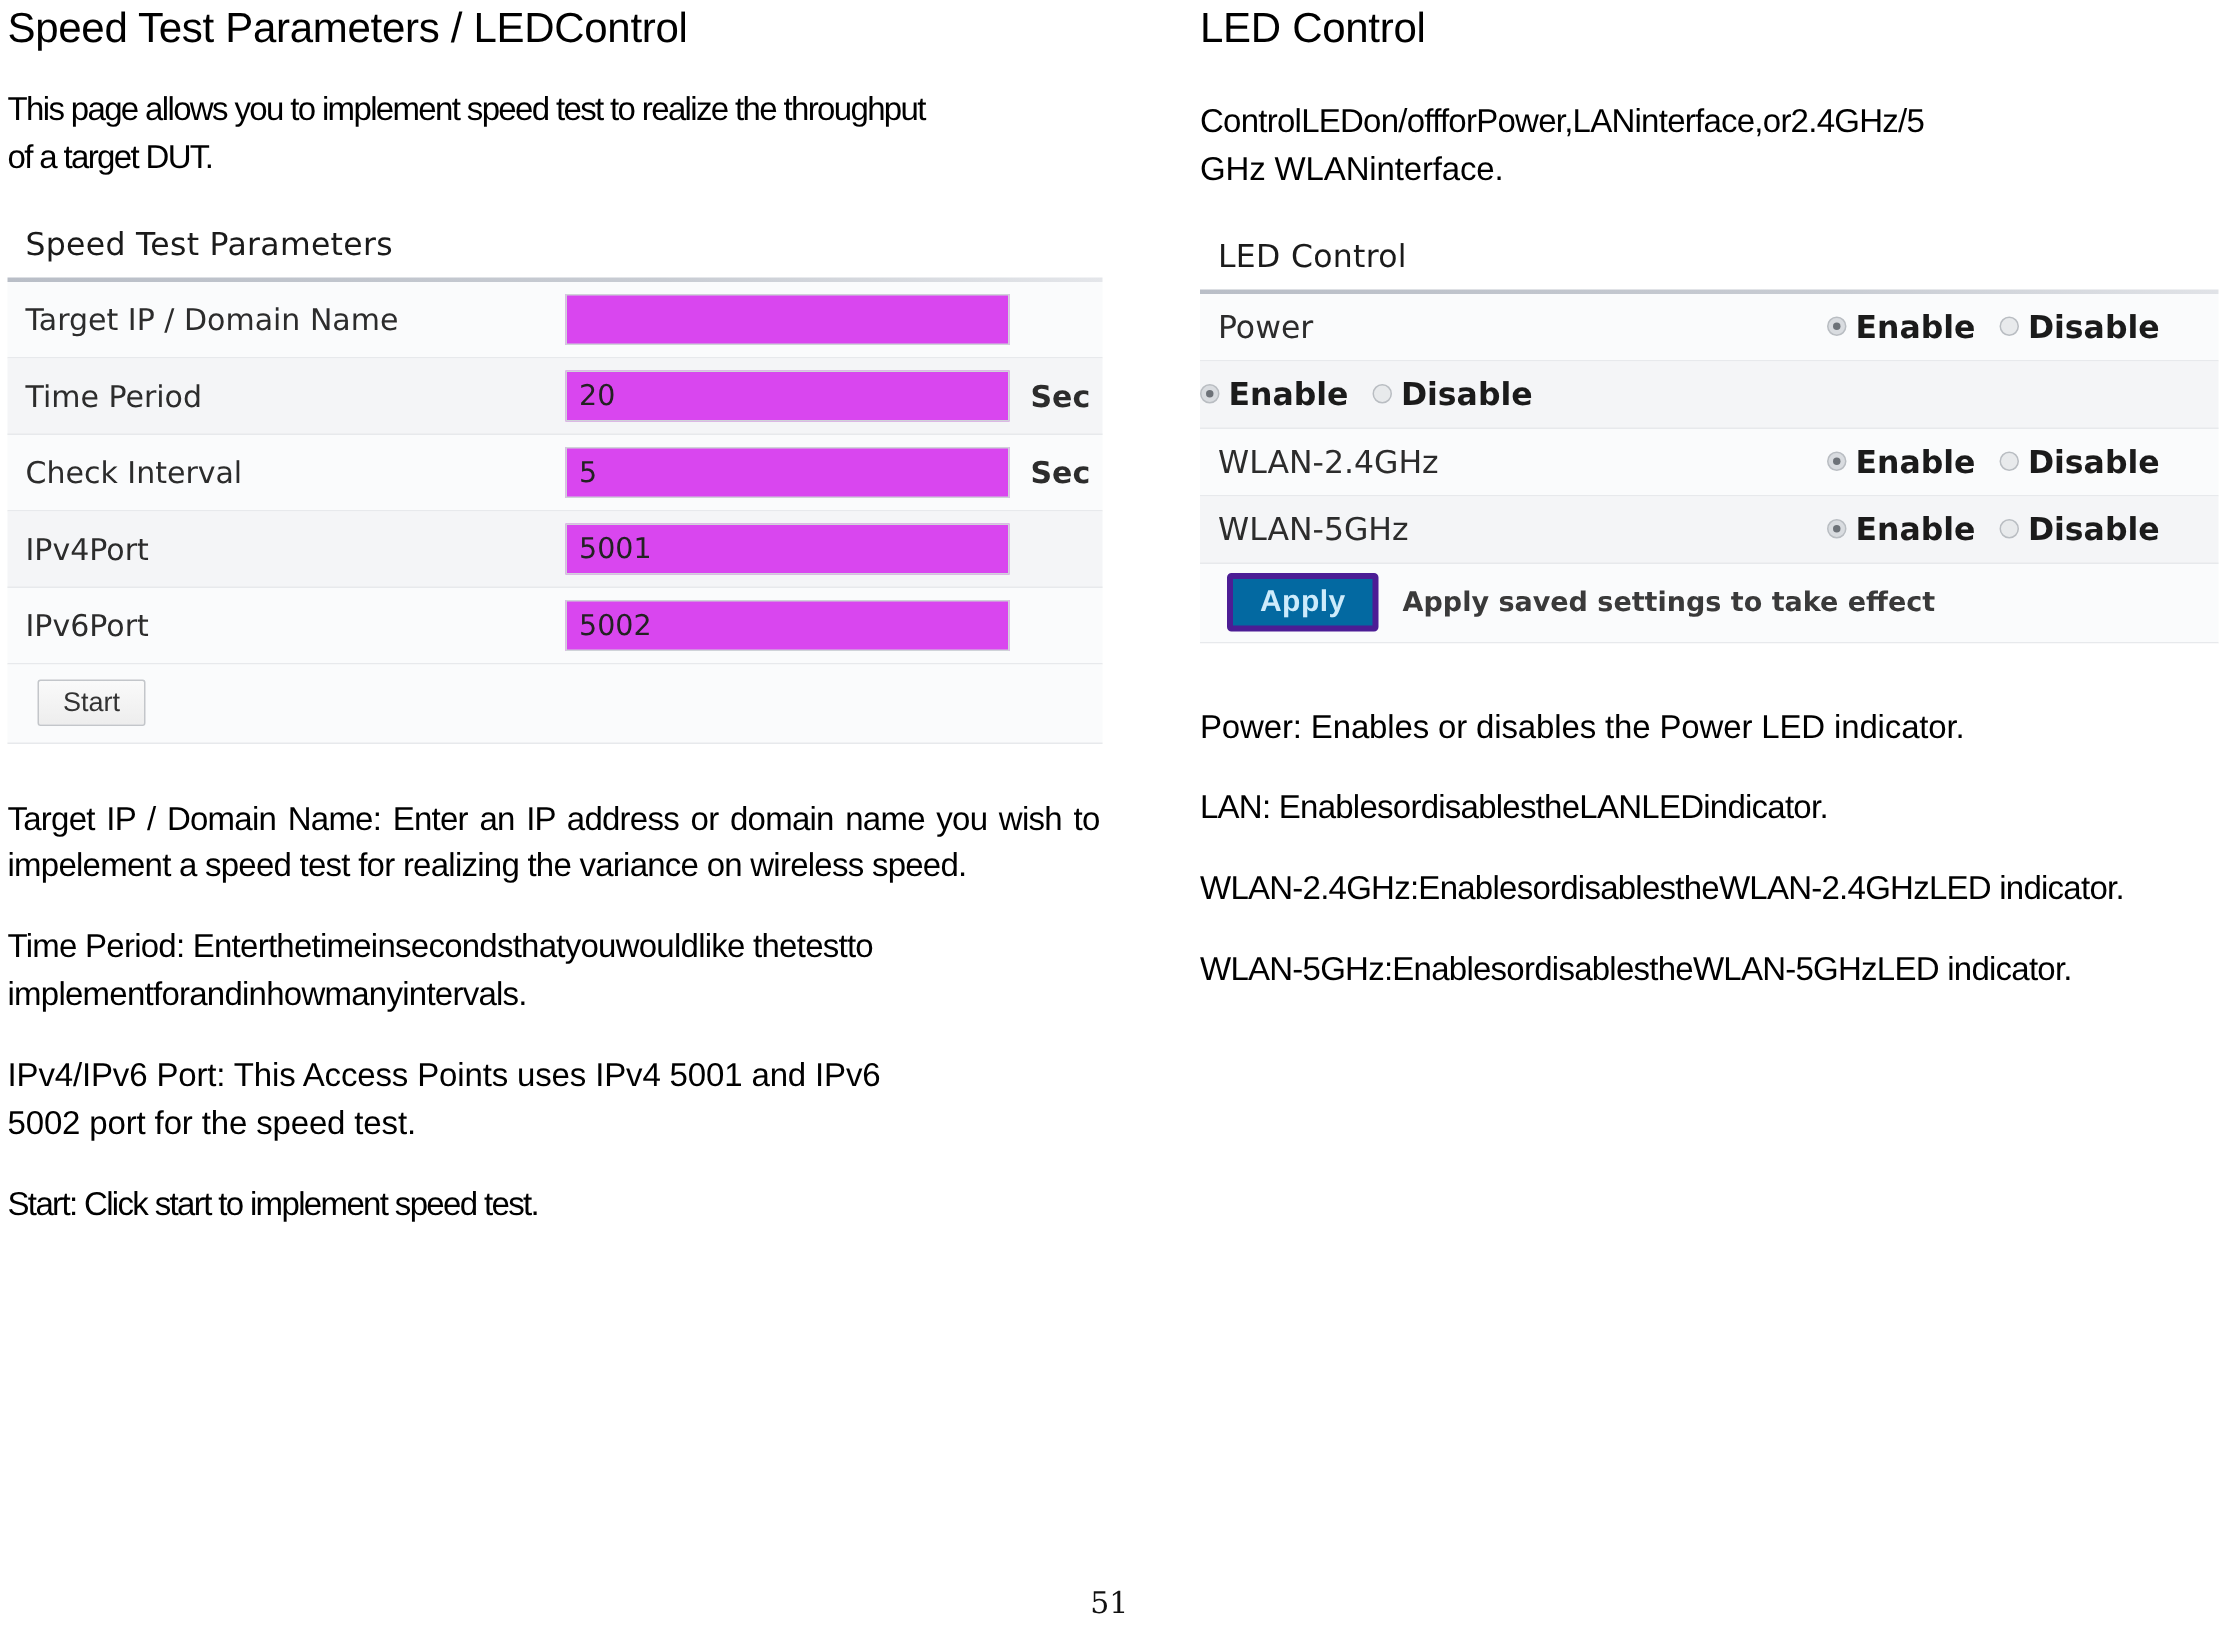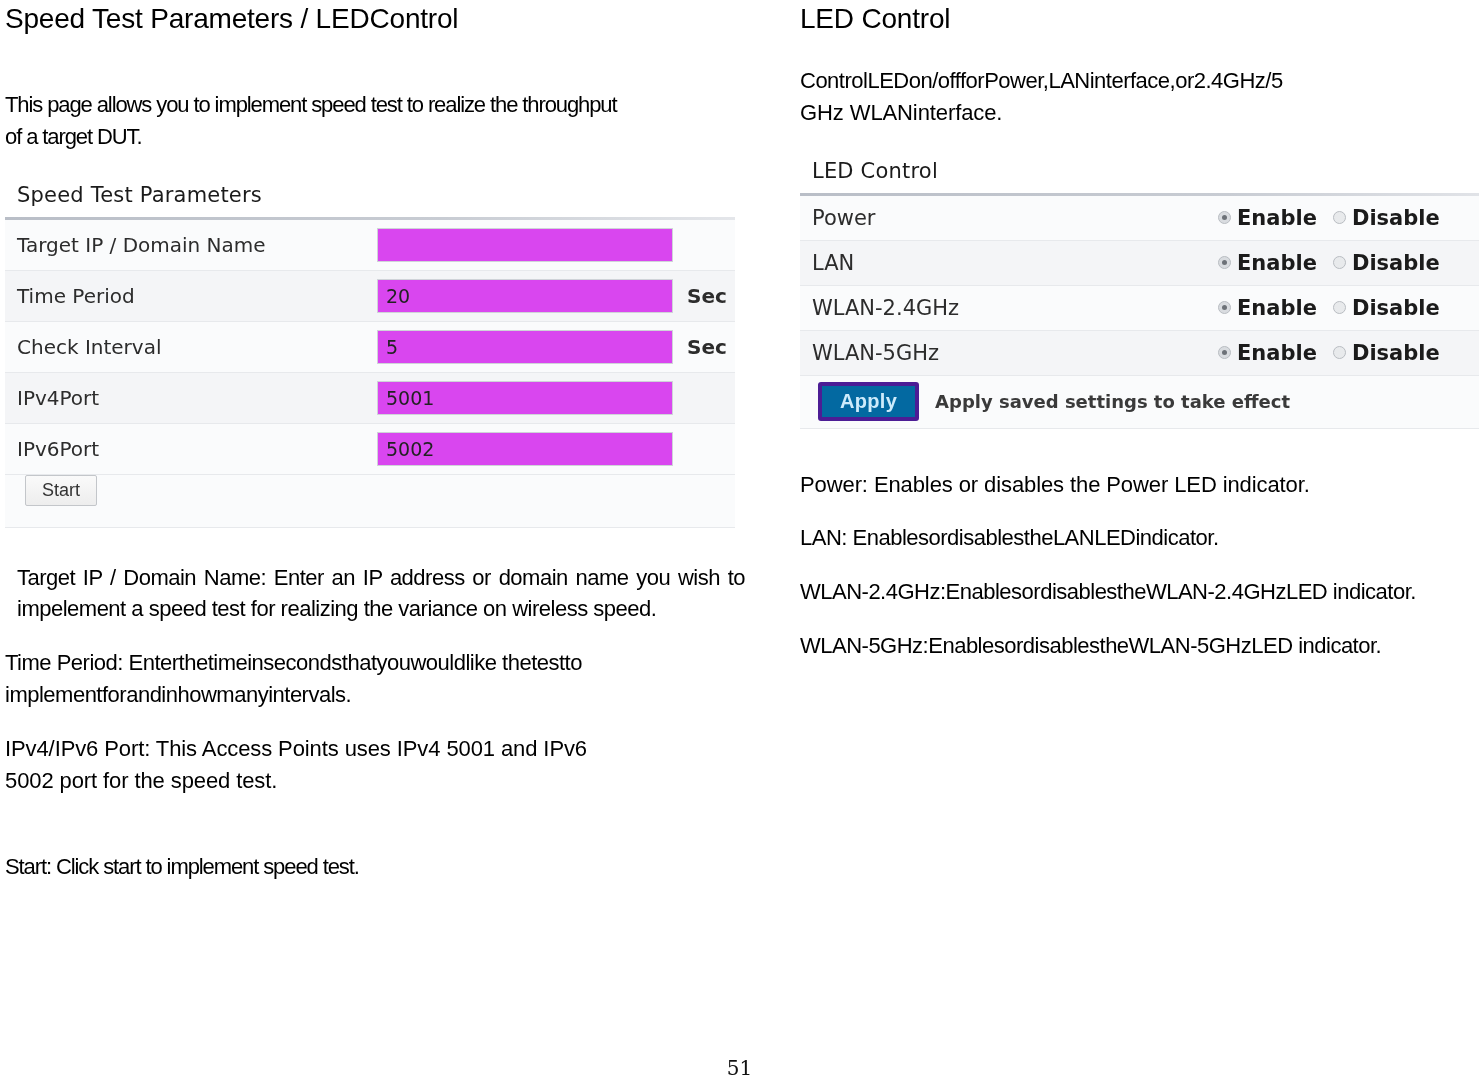--- a/index.html
+++ b/index.html
@@ -37,21 +37,21 @@
     letter-spacing: -0.2px;
   }
 
   p.body-text {
     font-size: 22px;
     line-height: 1.45;
     margin: 0;
     padding: 0;
     letter-spacing: -0.1px;
   }
-  p.tight { letter-spacing: -1.1px; margin-top: 32px; }
+  p.tight { letter-spacing: -1.1px; }
   p.semitight { letter-spacing: -0.5px; }
   p.justify { text-align: justify; }
   .gap-md { height: 22px; }
   .gap-lg { height: 30px; }
 
   
   .figure {
     background: #ffffff;
     font-family: "DejaVu Sans", sans-serif;
     position: relative;
@@ -103,21 +103,21 @@
   }
   .stp-unit {
     font-size: 20px;
     color: #2c2c2c;
     padding-left: 14px;
     font-weight: bold;
   }
   .stp-actionrow {
     height: 52px;
     display: flex;
-    align-items: flex-start;
+    align-items: center;
     background: #fafbfc;
     border-bottom: 1px solid #e7e9ec;
   }
   .btn-start {
     margin-left: 20px;
     background: linear-gradient(#fafafa, #ededed);
     border: 1px solid #c3c6ca;
     border-radius: 2px;
     font-size: 18px;
     color: #333;
@@ -265,21 +265,21 @@
       </div>
 
       <div class="stp-actionrow">
         <button class="btn-start">Start</button>
       </div>
       <div class="stp-foot"></div>
     </div>
 
     <div class="gap-md"></div>
 
-    <p class="body-text justify semitight" style="width:728px;margin-left:12px;">Target IP / Domain Name: Enter an IP address or domain name you wish to impelement a speed test for realizing the variance on wireless speed.</p>
+    <p class="body-text justify semitight" style="width:728px;">Target IP / Domain Name: Enter an IP address or domain name you wish to impelement a speed test for realizing the variance on wireless speed.</p>
 
     <div class="gap-md"></div>
 
     <p class="body-text semitight" style="width:700px;">Time Period: Enterthetimeinsecondsthatyouwouldlike thetestto implementforandinhowmanyintervals.</p>
 
     <div class="gap-md"></div>
 
     <p class="body-text" style="width:600px;">IPv4/IPv6 Port: This Access Points uses IPv4 5001 and IPv6 5002 port for the speed test.</p>
 
     <div class="gap-md"></div>
@@ -310,21 +310,20 @@
             <span>Enable</span>
           </span>
           <span class="opt">
             <span class="radio"></span>
             <span>Disable</span>
           </span>
         </div>
       </div>
 
       <div class="led-row">
-        <div class="led-label">LAN</div>
         <div class="led-opts">
           <span class="opt">
             <span class="radio checked"></span>
             <span>Enable</span>
           </span>
           <span class="opt">
             <span class="radio"></span>
             <span>Disable</span>
           </span>
         </div>

